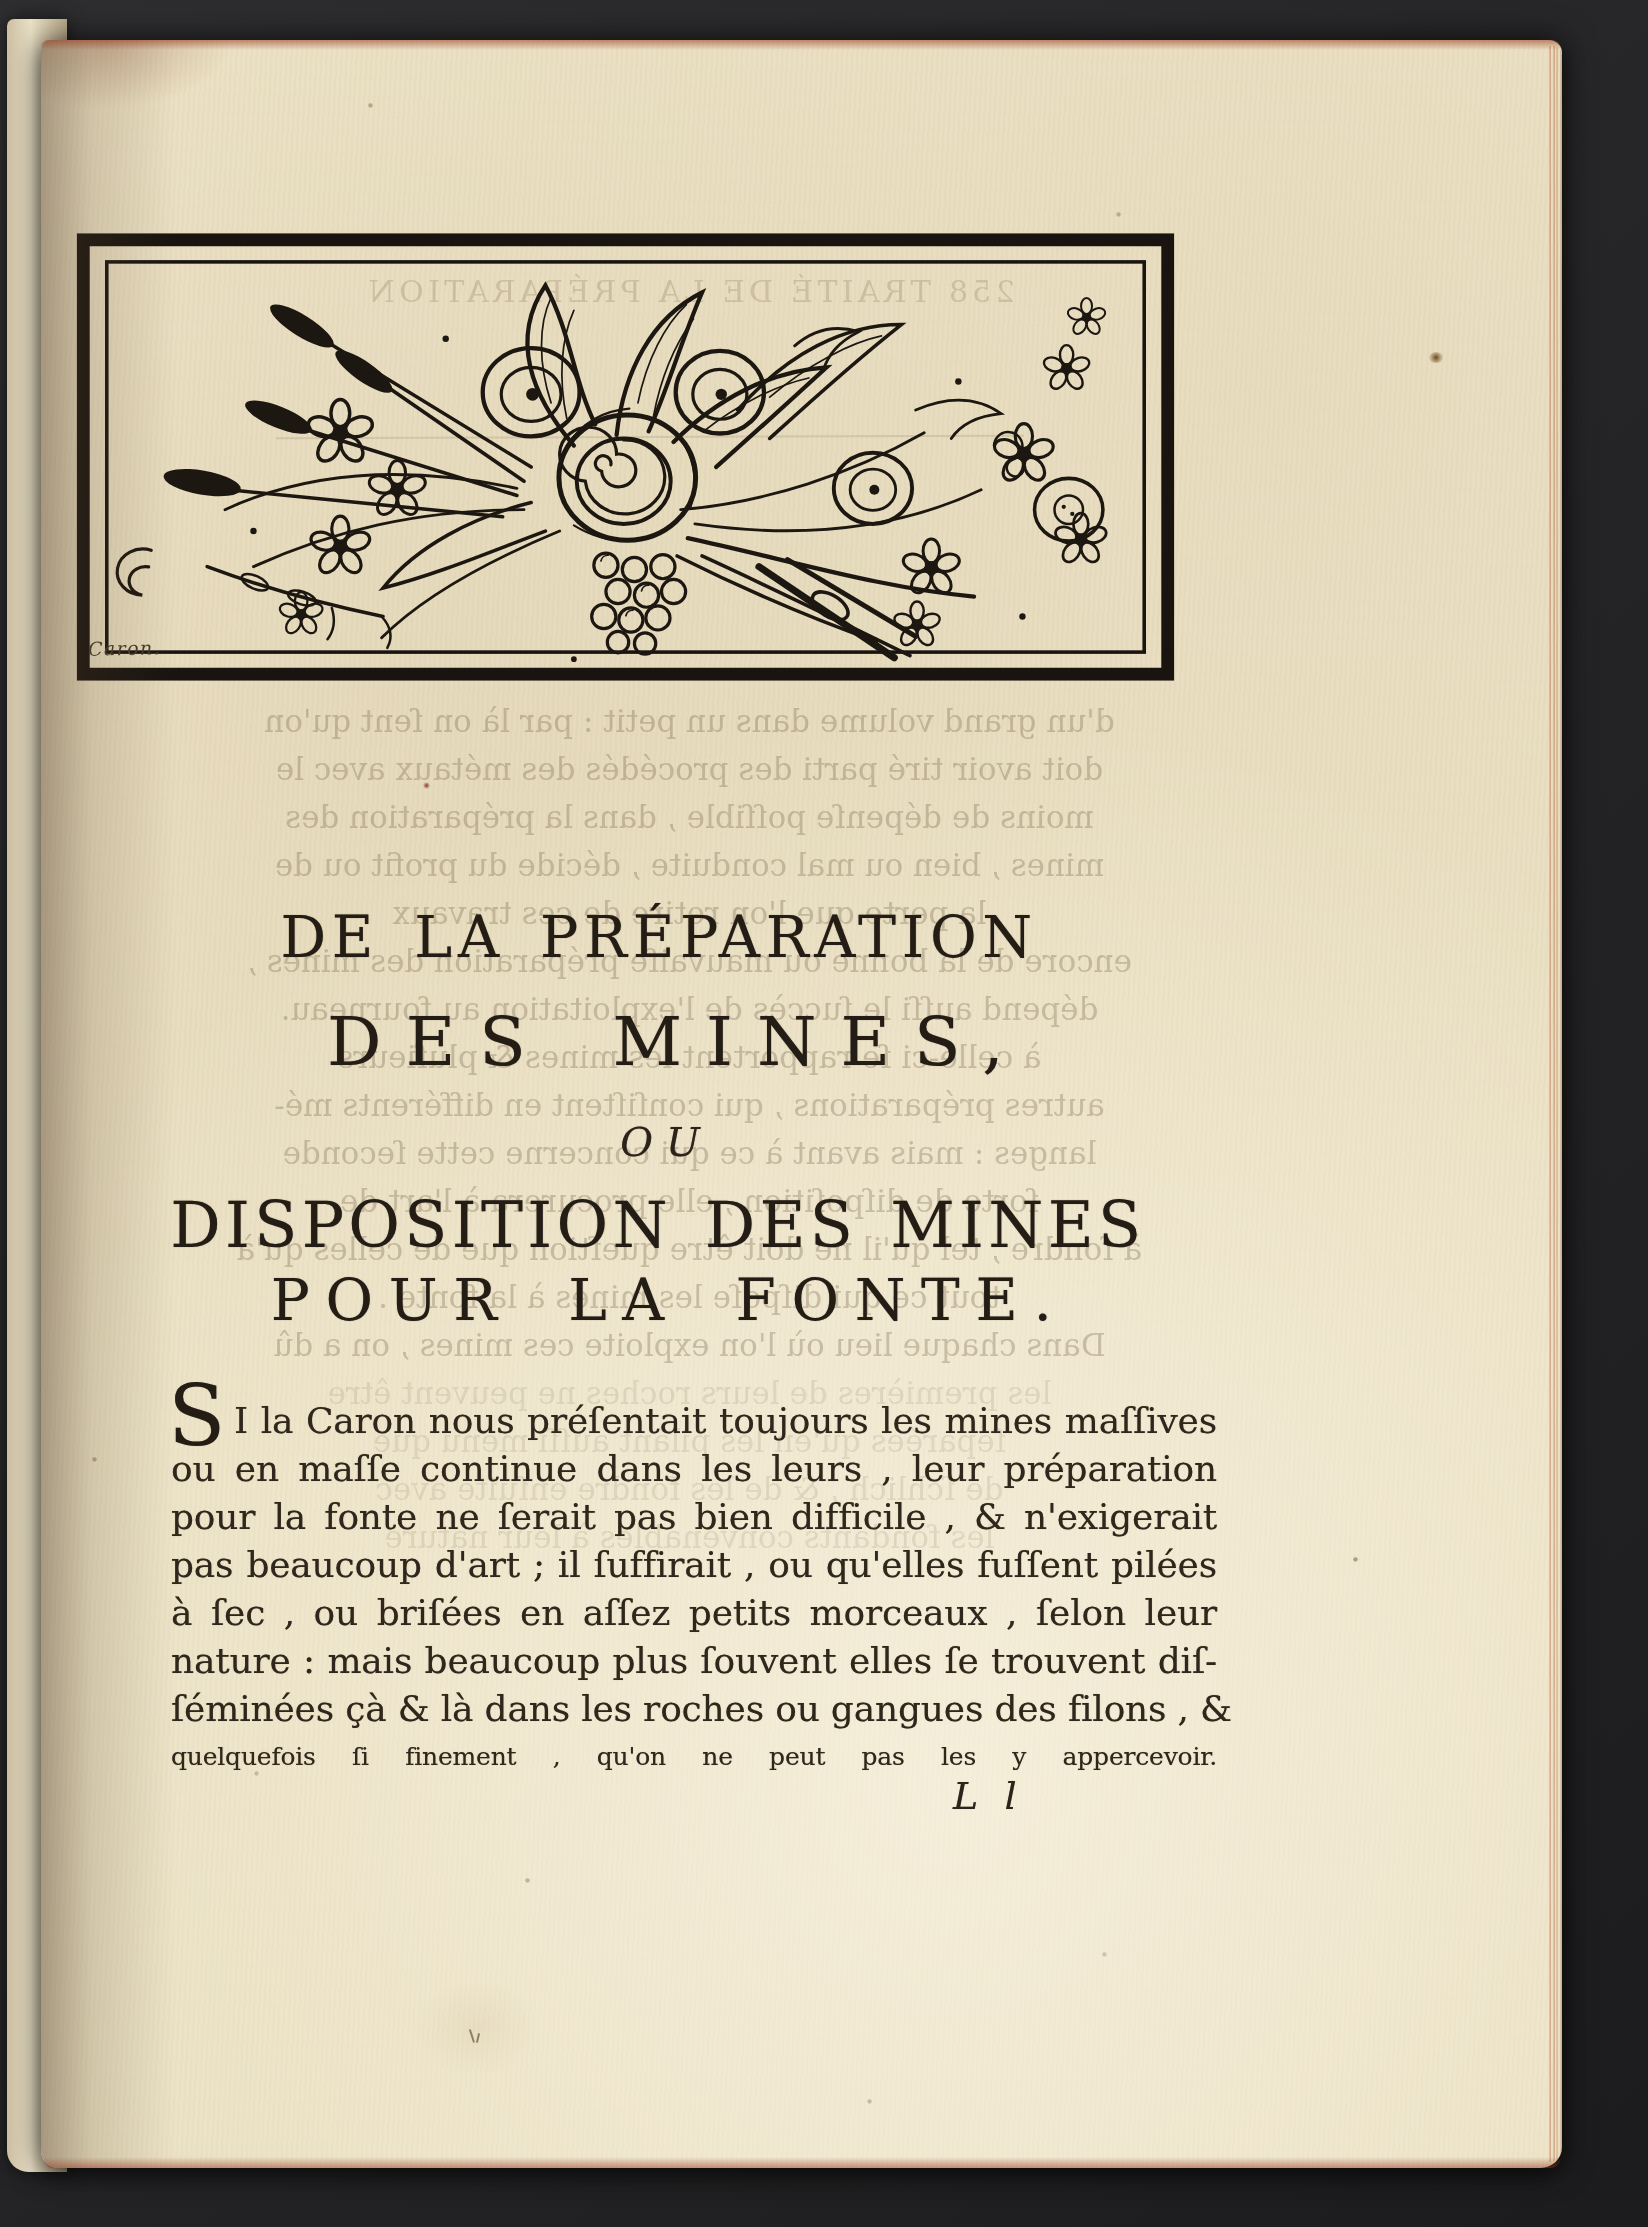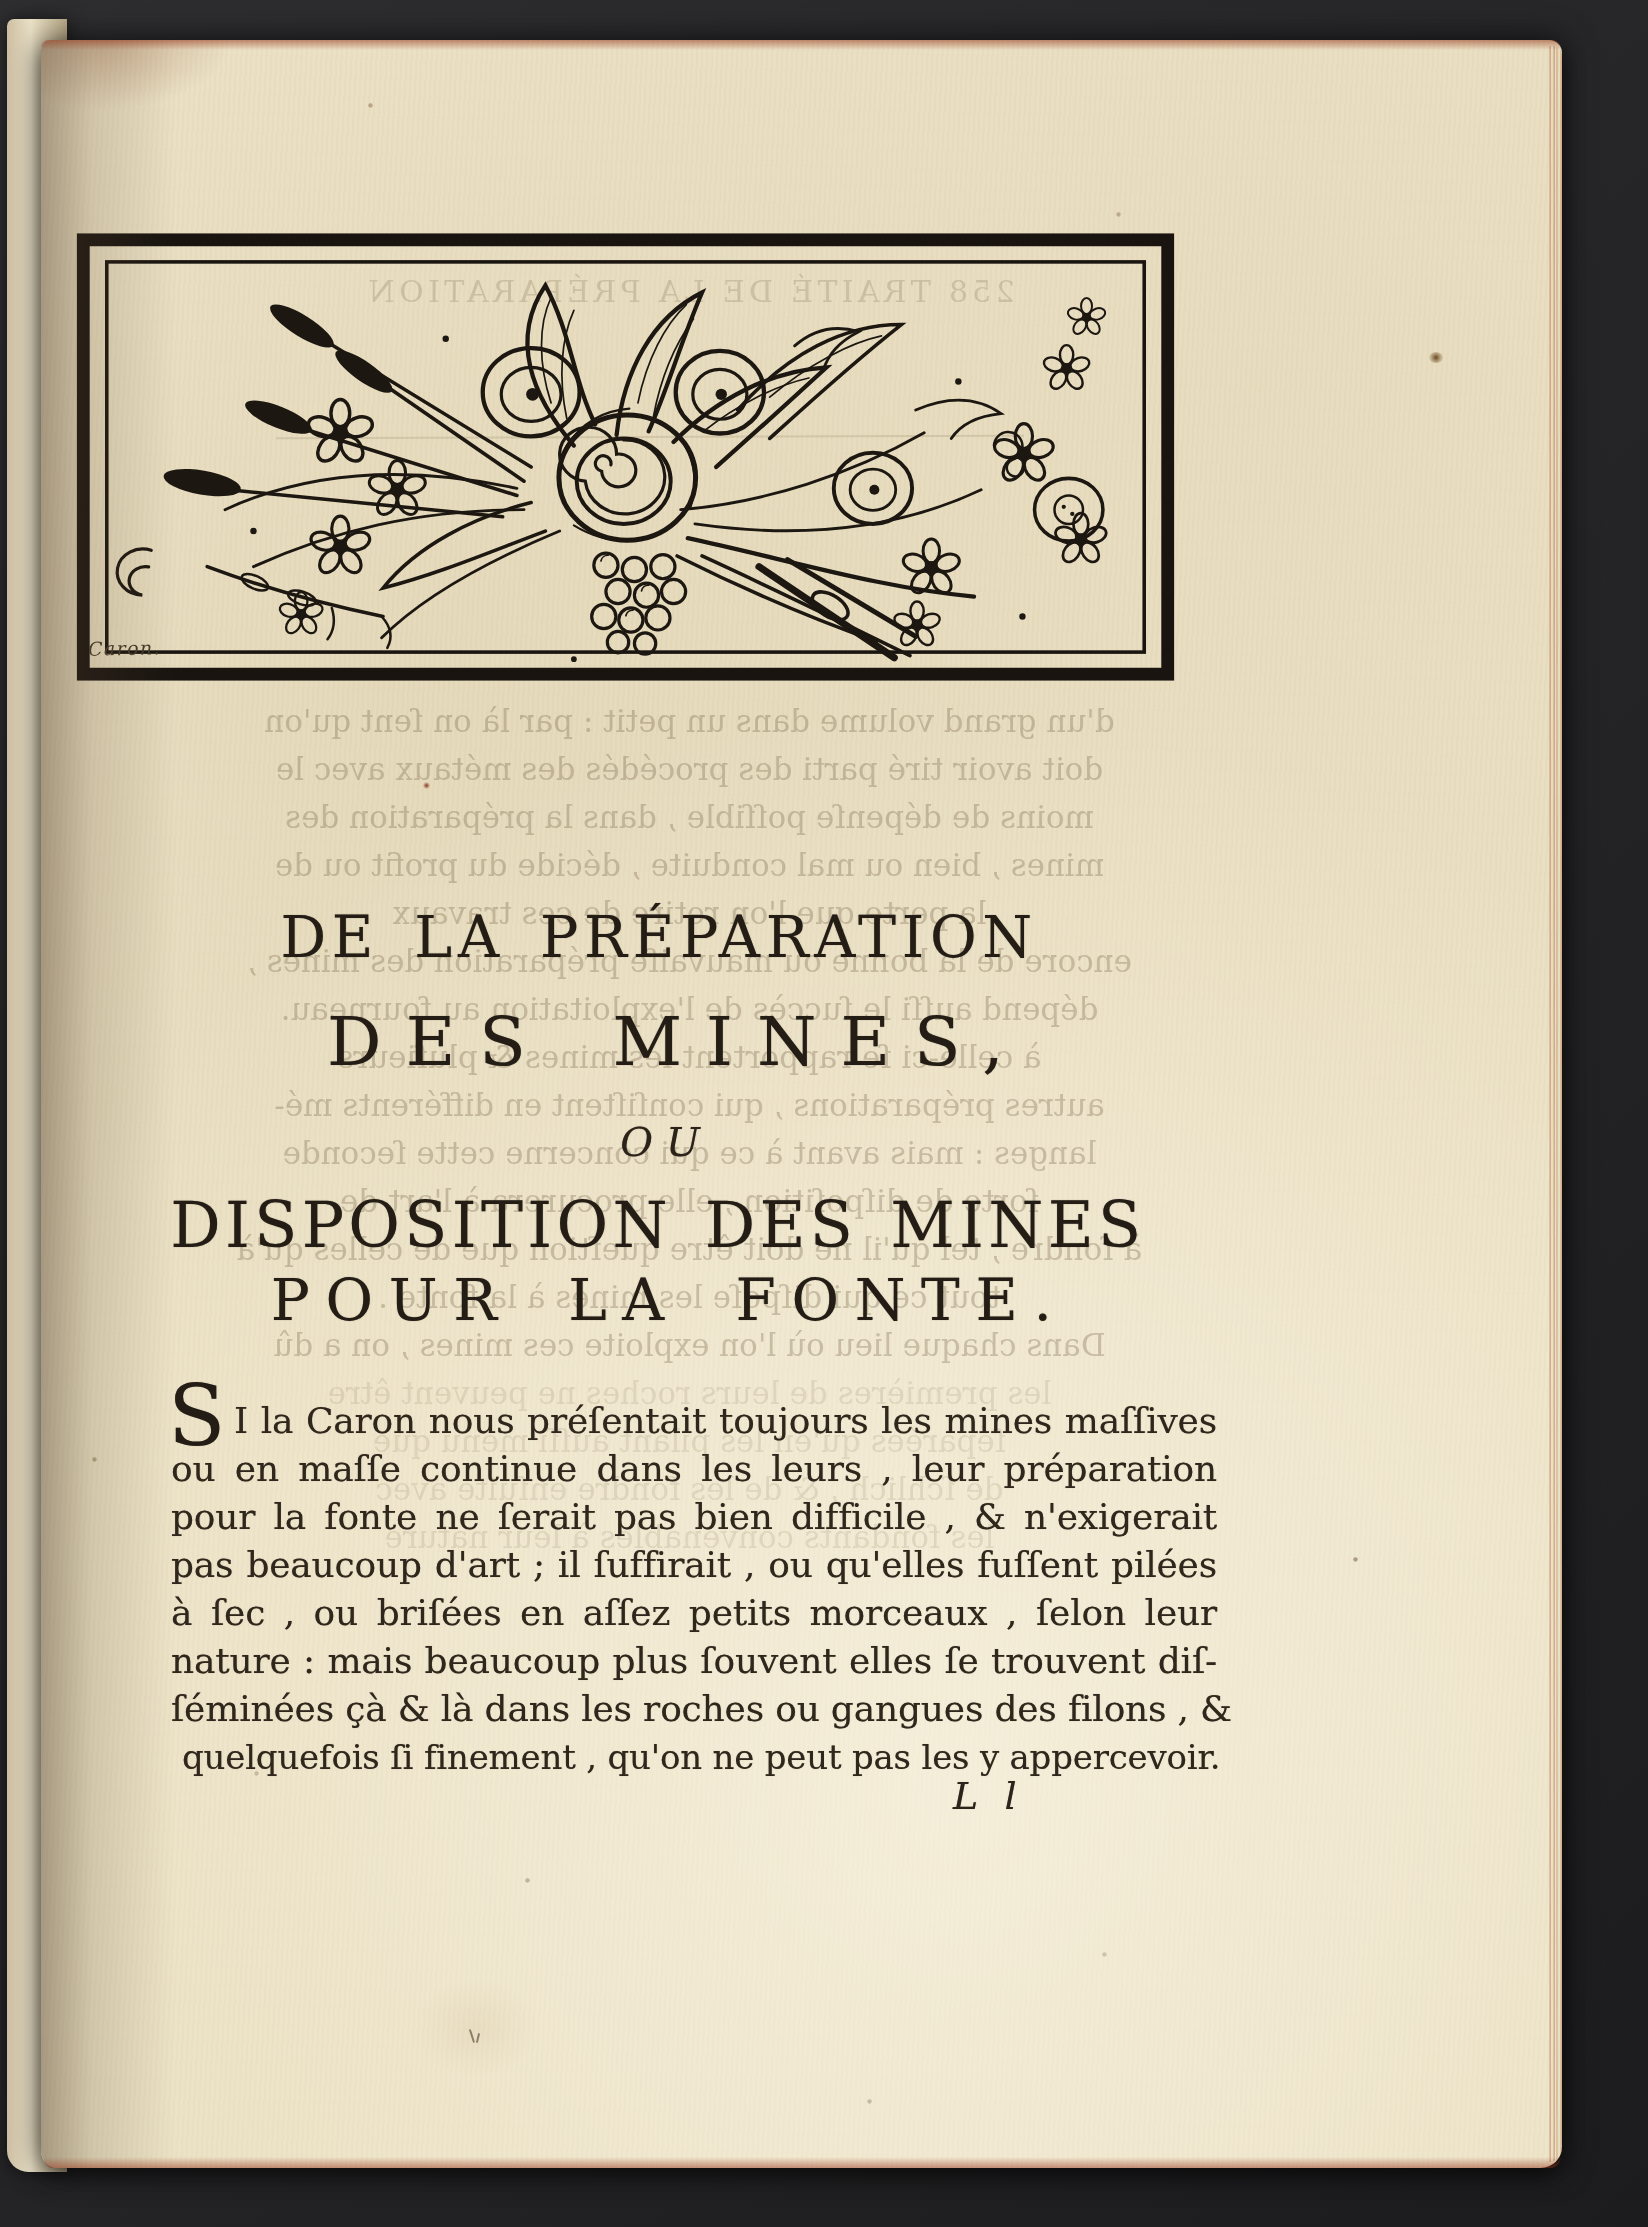--- a/index.html
+++ b/index.html
@@ -81,21 +81,21 @@
   .t3{top:968px;font-size:68px;letter-spacing:24px;word-spacing:17px;padding-left:24px;}
   .tou{top:1082px;font-size:40px;font-style:italic;letter-spacing:13px;padding-left:13px;color:#2b2319;}
   .t4{top:1154px;font-size:63px;letter-spacing:4.3px;word-spacing:8.6px;padding-left:4.3px;}
   .t5{top:1231px;font-size:58px;letter-spacing:15.7px;word-spacing:21.4px;padding-left:15.7px;}
 
   
   .bodyblock{position:absolute;left:130px;top:1357px;width:1046px;color:#30271c;
     text-shadow:0 0 0.7px rgba(48,39,28,.5);}
   .bline{font-size:36px;line-height:48px;letter-spacing:-0.2px;
     text-align:justify;text-align-last:justify;white-space:nowrap;}
-  .bline.tight{font-size:34px;margin-left:11px;}
+  .bline.tight{font-size:25px;}
   .dropcap{
     float:left;font-size:84px;line-height:41px;margin:-1.4px 8.6px 0 -2.9px;color:#241d15;
   }
   .sig-mark{
     position:absolute;left:912px;top:1734px;font-size:38px;letter-spacing:7.1px;color:#2c241a;
     text-shadow:0 0 0.7px rgba(44,36,26,.5);
     font-style:italic;
   }
 
   

